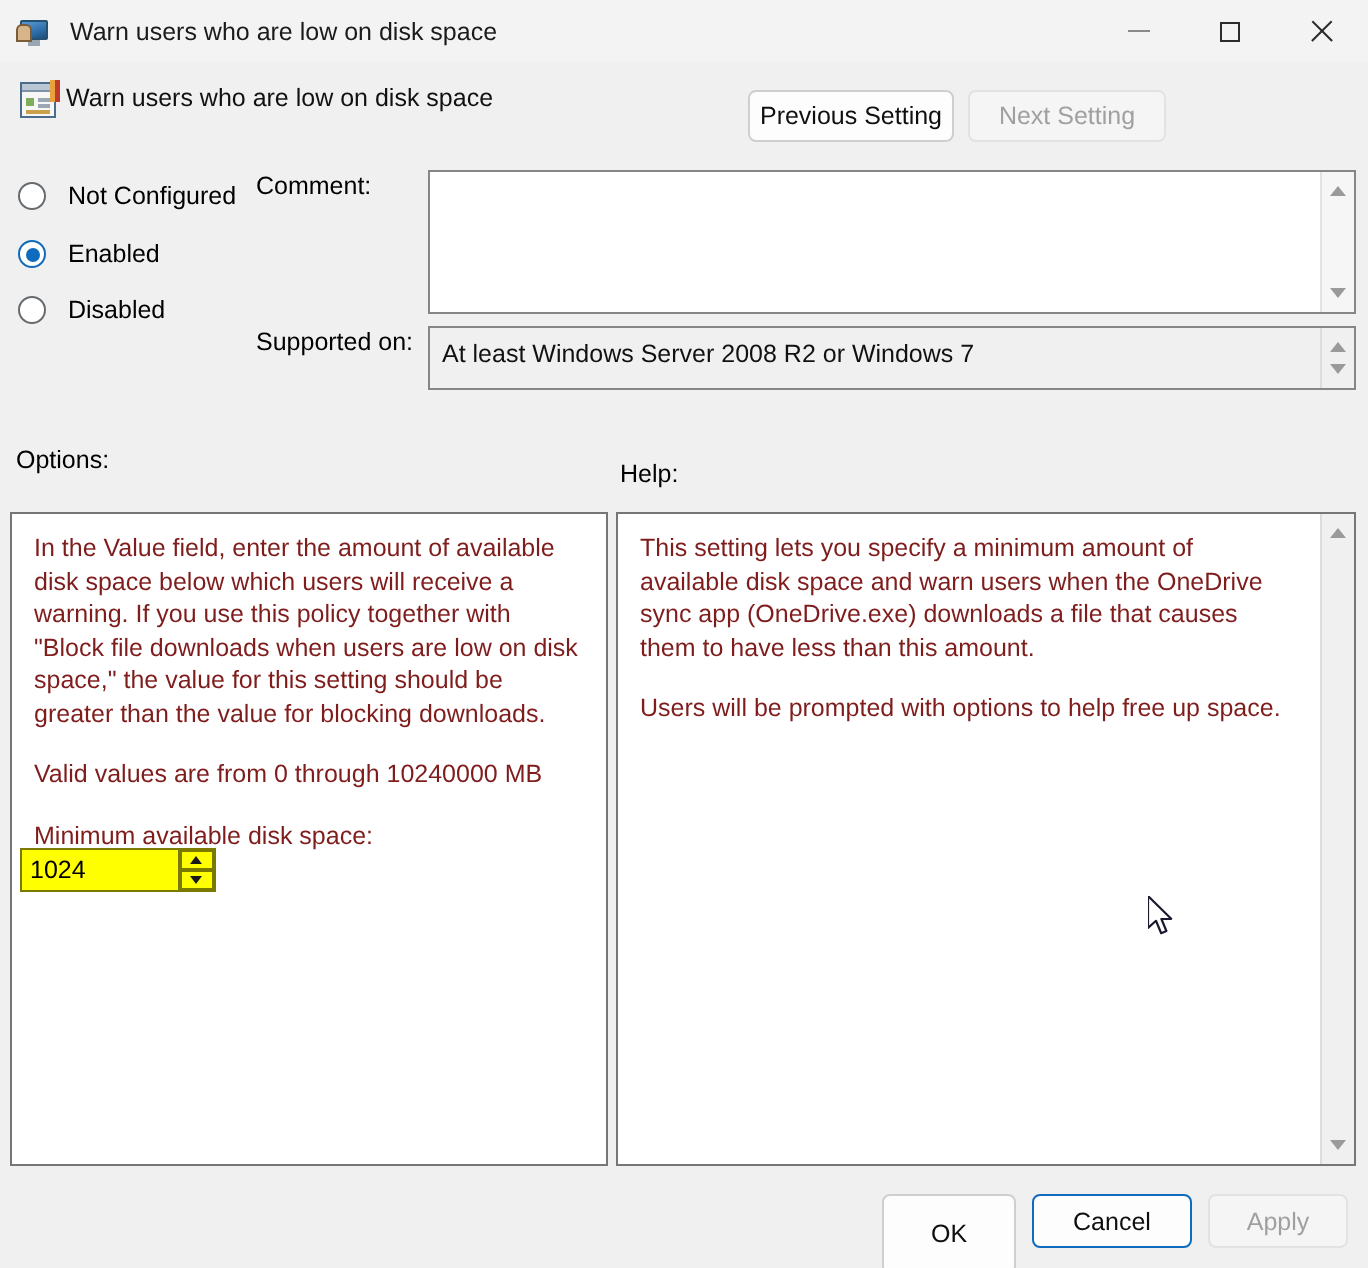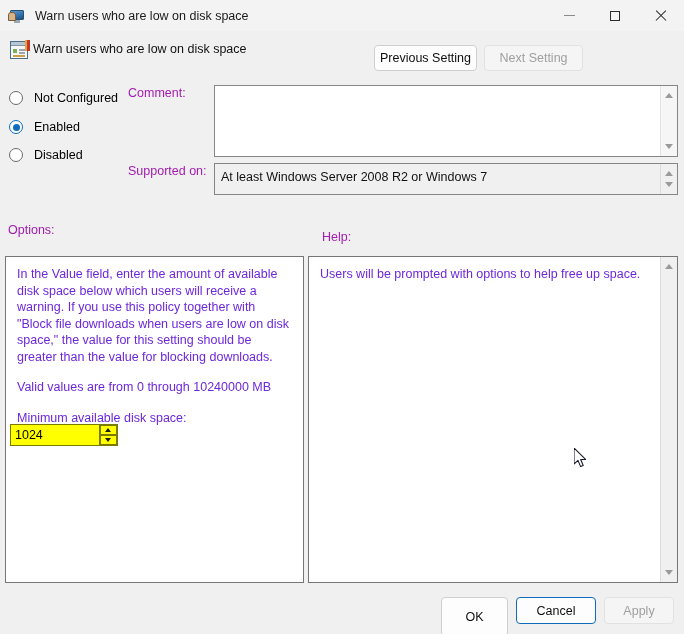--- a/index.html
+++ b/index.html
@@ -200,21 +200,21 @@
   .radio-label {
     margin-left: 11px;
     font-size: 12.5px;
     white-space: nowrap;
   }
 
   
   .field-label {
     position: absolute;
     font-size: 12.5px;
-    color: #a21caf;
+    color: #000000;
     white-space: nowrap;
   }
 
   
   .textbox {
     position: absolute;
     background: #ffffff;
     border: 1px solid #868686;
     box-sizing: border-box;
   }
@@ -267,30 +267,30 @@
     border: 1px solid #767676;
     box-sizing: border-box;
   }
   .panel-text {
     position: absolute;
     left: 0; top: 0; bottom: 0;
     padding: 9px 11px;
     box-sizing: border-box;
     font-size: 12.5px;
     line-height: 16.5px;
-    color: #6d28d9;
+    color: #7f1d1d;
   }
   .panel-text p { margin: 0 0 14px 0; }
   .panel-text p:last-child { margin-bottom: 0; }
 
   
   .spinner {
     position: absolute;
     left: 10px; top: 424px;
-    width: 108px; height: 22px;
+    width: 98px; height: 22px;
     background: #ffff00;
     border: 1px solid #7a7a00;
     box-sizing: border-box;
     display: flex;
     align-items: center;
   }
   .spinner-value {
     flex: 1;
     padding-left: 4px;
     font-size: 12.5px;
@@ -433,24 +433,25 @@
 </div>
 
 <div class="spinner">
   <input class="spinner-value" type="text" value="1024" style="">
   <div class="spin-btns">
     <div class="spin-up"></div>
     <div class="spin-dn"></div>
   </div>
 </div>
 
-<div class="field-label" style="left:322px; top:230px;text-align:right;">Help:</div>
+<div class="field-label" style="left:310px; top:230px;text-align:right;">Help:</div>
 
 <div class="panel" style="left:308px; top:256px; width:370px; height:327px;">
   <div class="panel-text" style="right:17px;">
+    <p>This setting lets you specify a minimum amount of available disk space and warn users when the OneDrive sync app (OneDrive.exe) downloads a file that causes them to have less than this amount.</p>
     <p>Users will be prompted with options to help free up space.</p>
   </div>
   <div class="tb-scroll plain">
     <div class="arrow-up"></div>
     <div class="arrow-down"></div>
   </div>
 </div>
 
 <button class="btn" id="ok-btn">OK</button>
 <button class="btn default" id="cancel-btn">Cancel</button>

